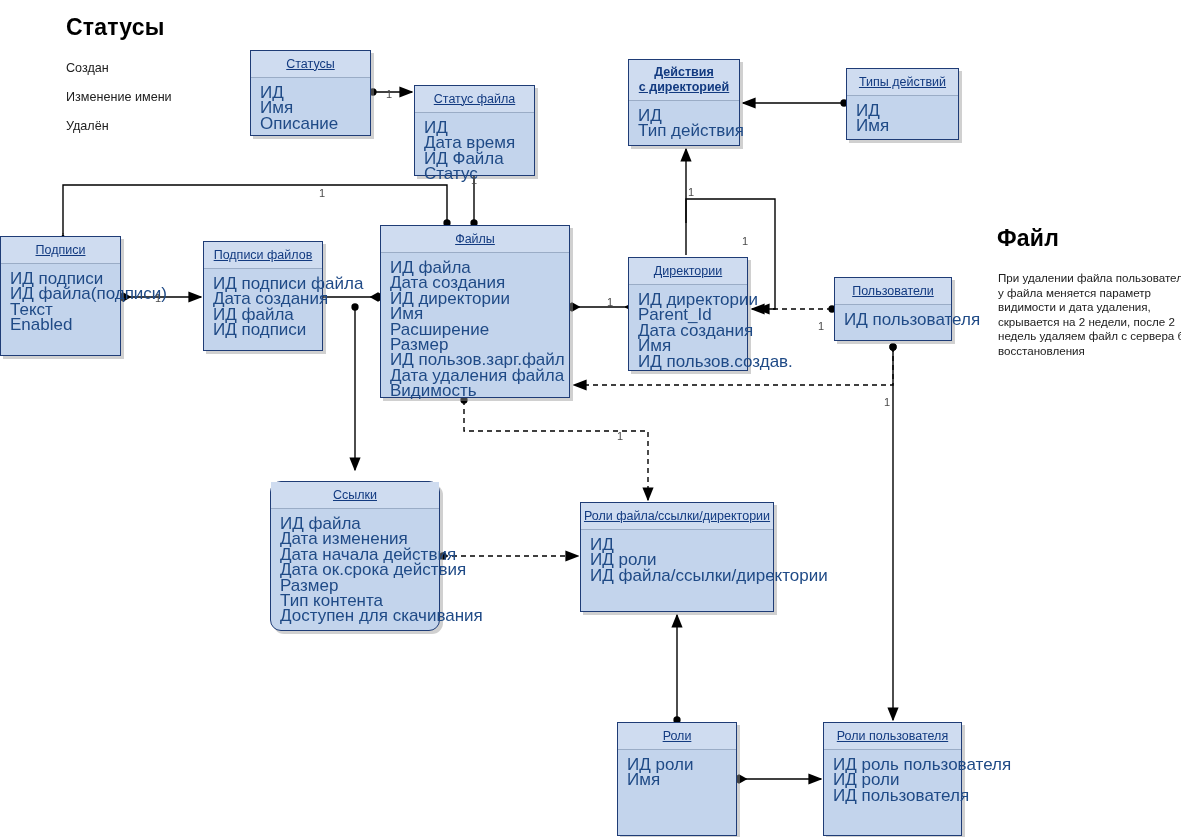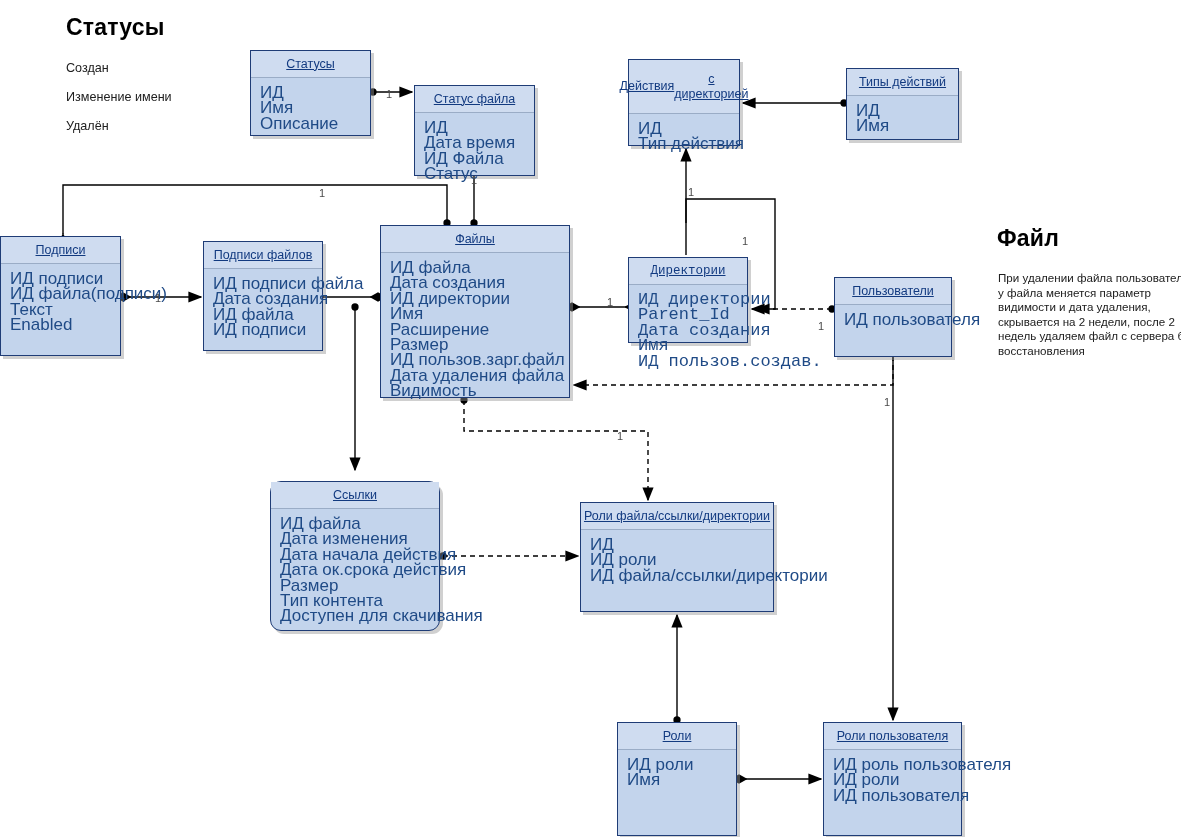--- a/index.html
+++ b/index.html
@@ -29,21 +29,21 @@
     padding:0 4px;
   }
   .entity .hdr .ttl{
     font-size:12.5px;
     color:#123a80;
     text-decoration:underline;
     text-align:center;
     line-height:13px;
     white-space:nowrap;
   }
-  .entity.two-line .hdr{height:54px;flex-direction:row;justify-content:center;}
+  .entity.two-line .hdr{height:41px;flex-direction:column;justify-content:center;font-weight:bold;}
   .entity.two-line .hdr .ttl{line-height:15px;white-space:normal;}
   .entity .fields{
     padding:7px 0 0 9px;
     font-size:17px;
     line-height:15.4px;
     color:#1f4a86;
   }
   .entity .fields div{white-space:nowrap;}
 
   
@@ -220,33 +220,33 @@
           <div>Дата создания</div>
           <div>ИД директории</div>
           <div>Имя</div>
           <div>Расширение</div>
           <div>Размер</div>
           <div>ИД пользов.зарг.файл</div>
           <div>Дата удаления файла</div>
           <div>Видимость</div>
         </div>
       </div>
-      <div class="entity" style="left: 628px; top: 257px; width: 120px; height: 86px; font-family: Liberation Mono, monospace;">
+      <div class="entity" style="left: 628px; top: 257px; width: 120px; height: 114px;">
         <div class="hdr">
           <span class="ttl">Директории</span>
         </div>
         <div class="fields">
           <div>ИД директории</div>
           <div>Parent_Id</div>
           <div>Дата создания</div>
           <div>Имя</div>
           <div>ИД пользов.создав.</div>
         </div>
       </div>
-      <div class="entity" style="left: 834px; top: 277px; width: 118px; height: 80px;">
+      <div class="entity" style="left: 834px; top: 277px; width: 118px; height: 64px;">
         <div class="hdr">
           <span class="ttl">Пользователи</span>
         </div>
         <div class="fields">
           <div>ИД пользователя</div>
         </div>
       </div>
       <div class="entity" style="left: 270px; top: 481px; width: 170px; height: 150px; border-radius: 11px;">
         <div class="hdr">
           <span class="ttl">Ссылки</span>

